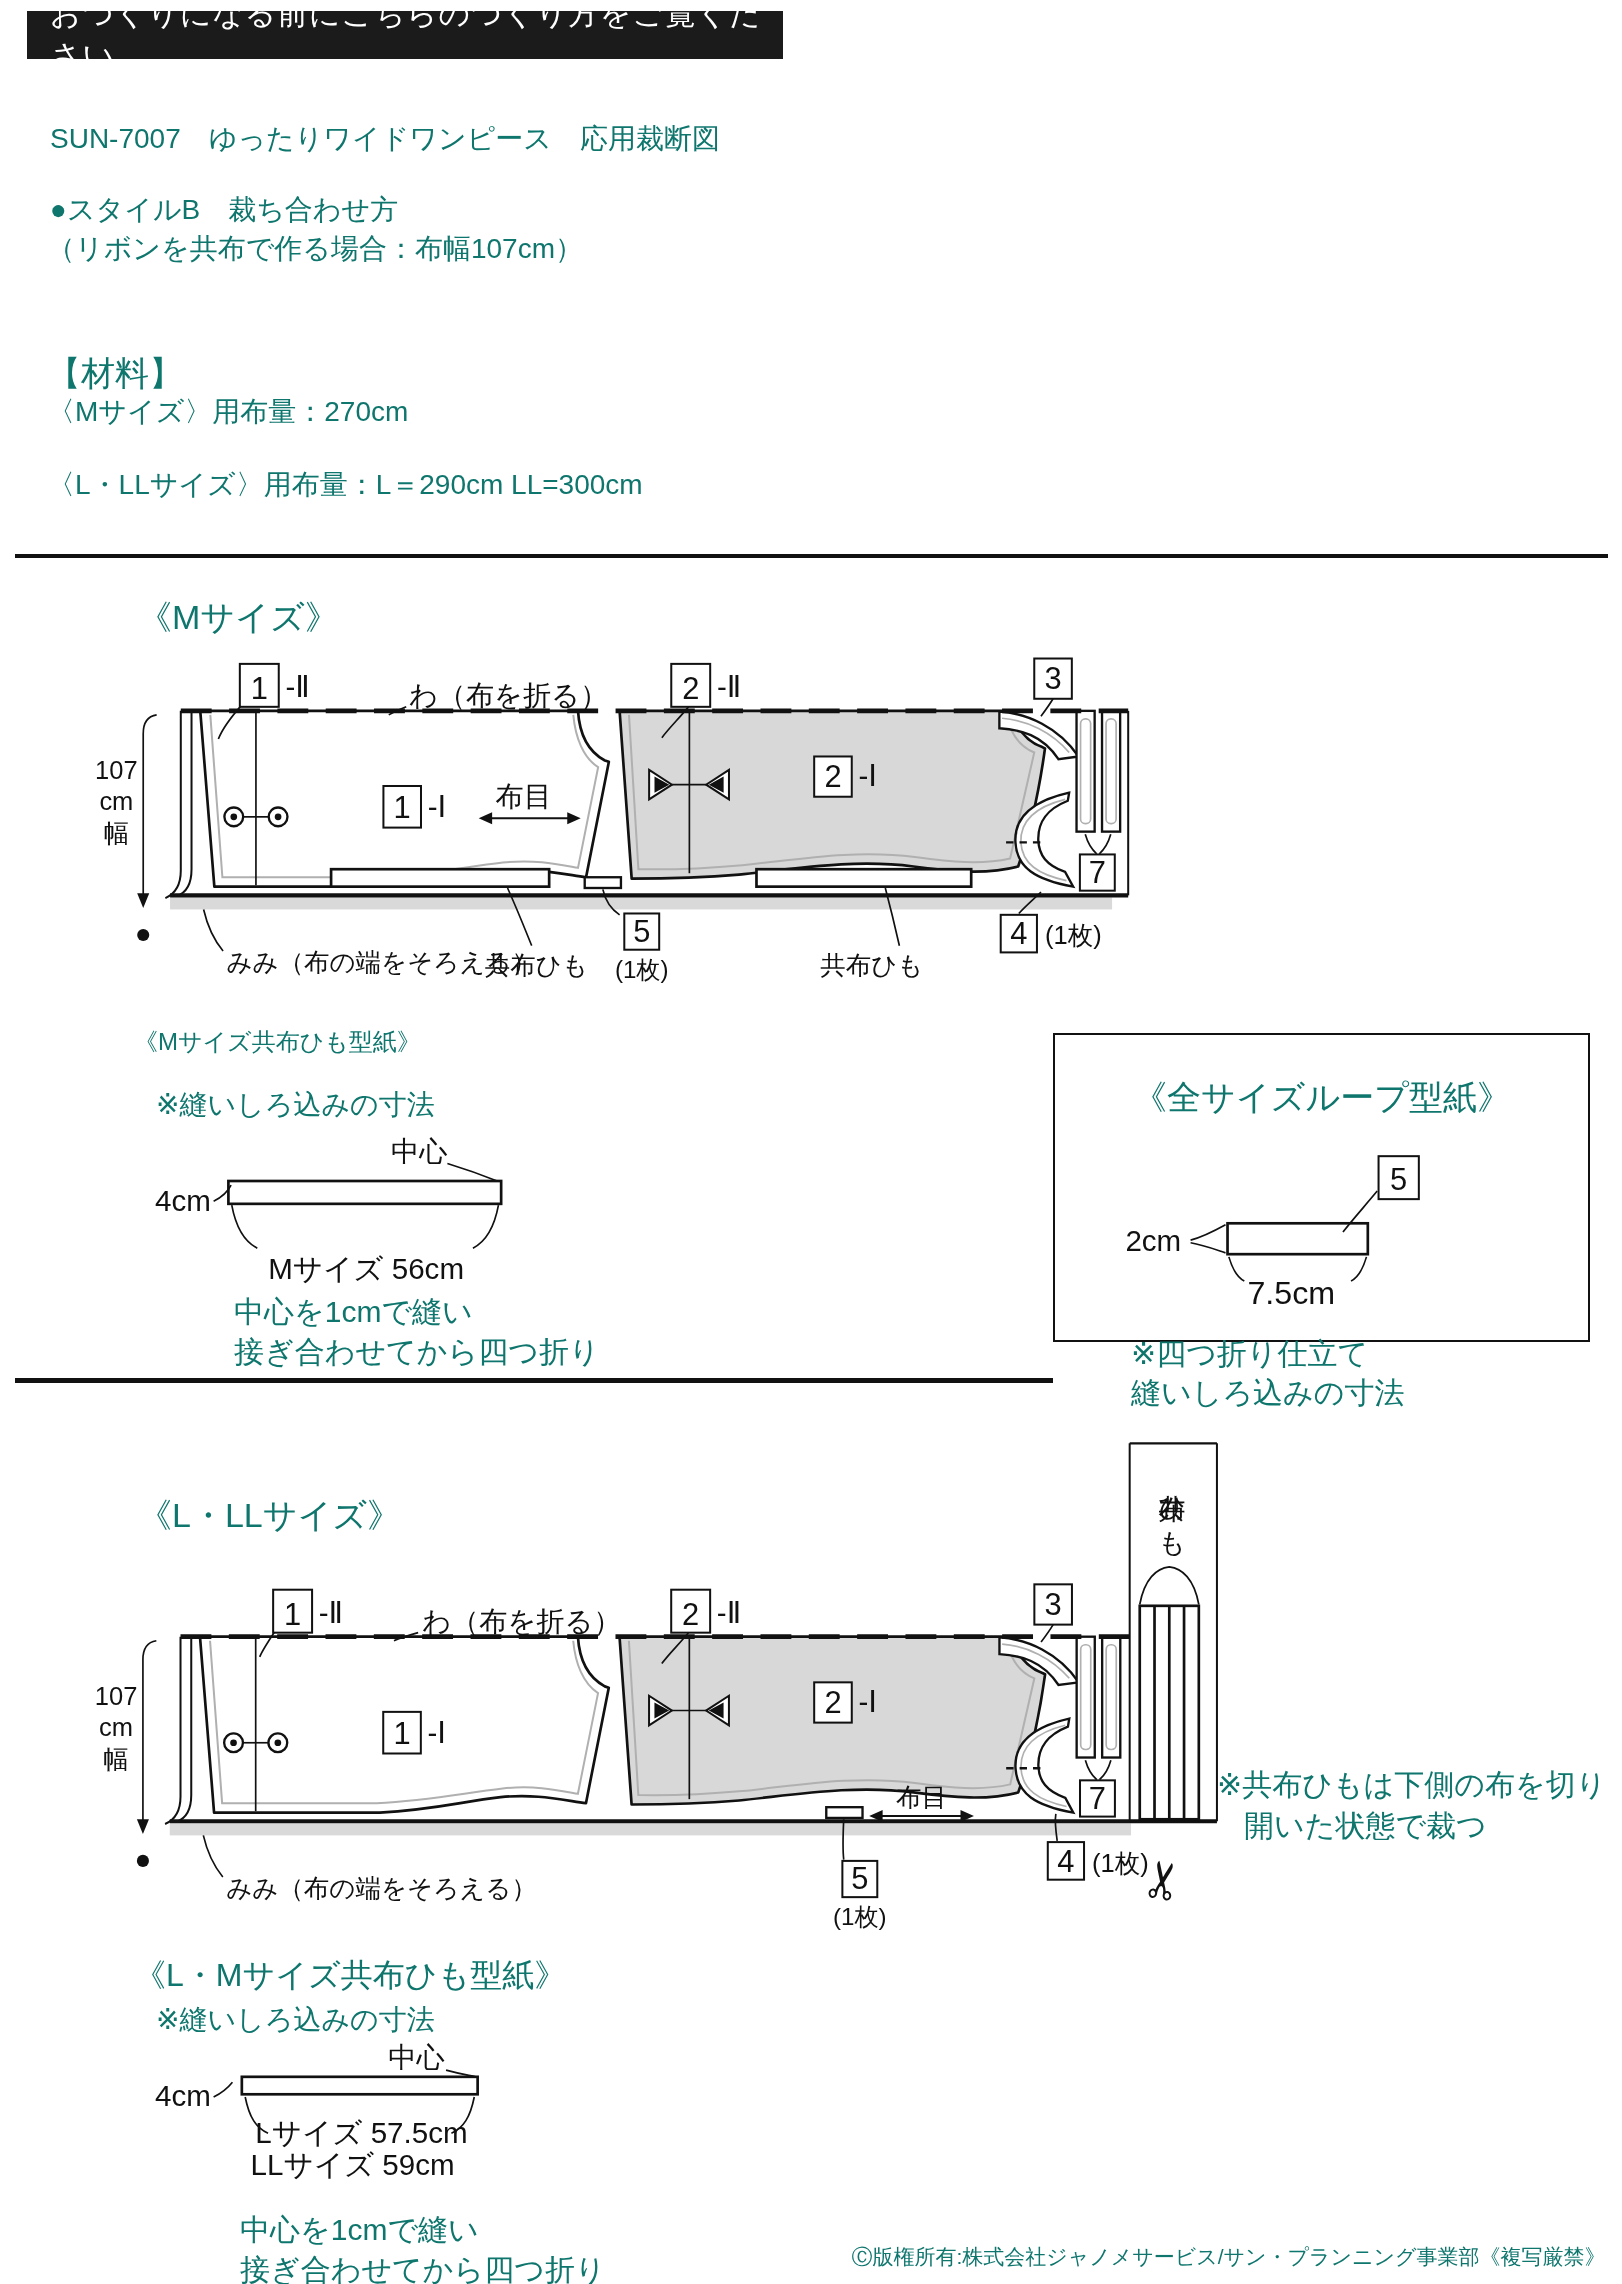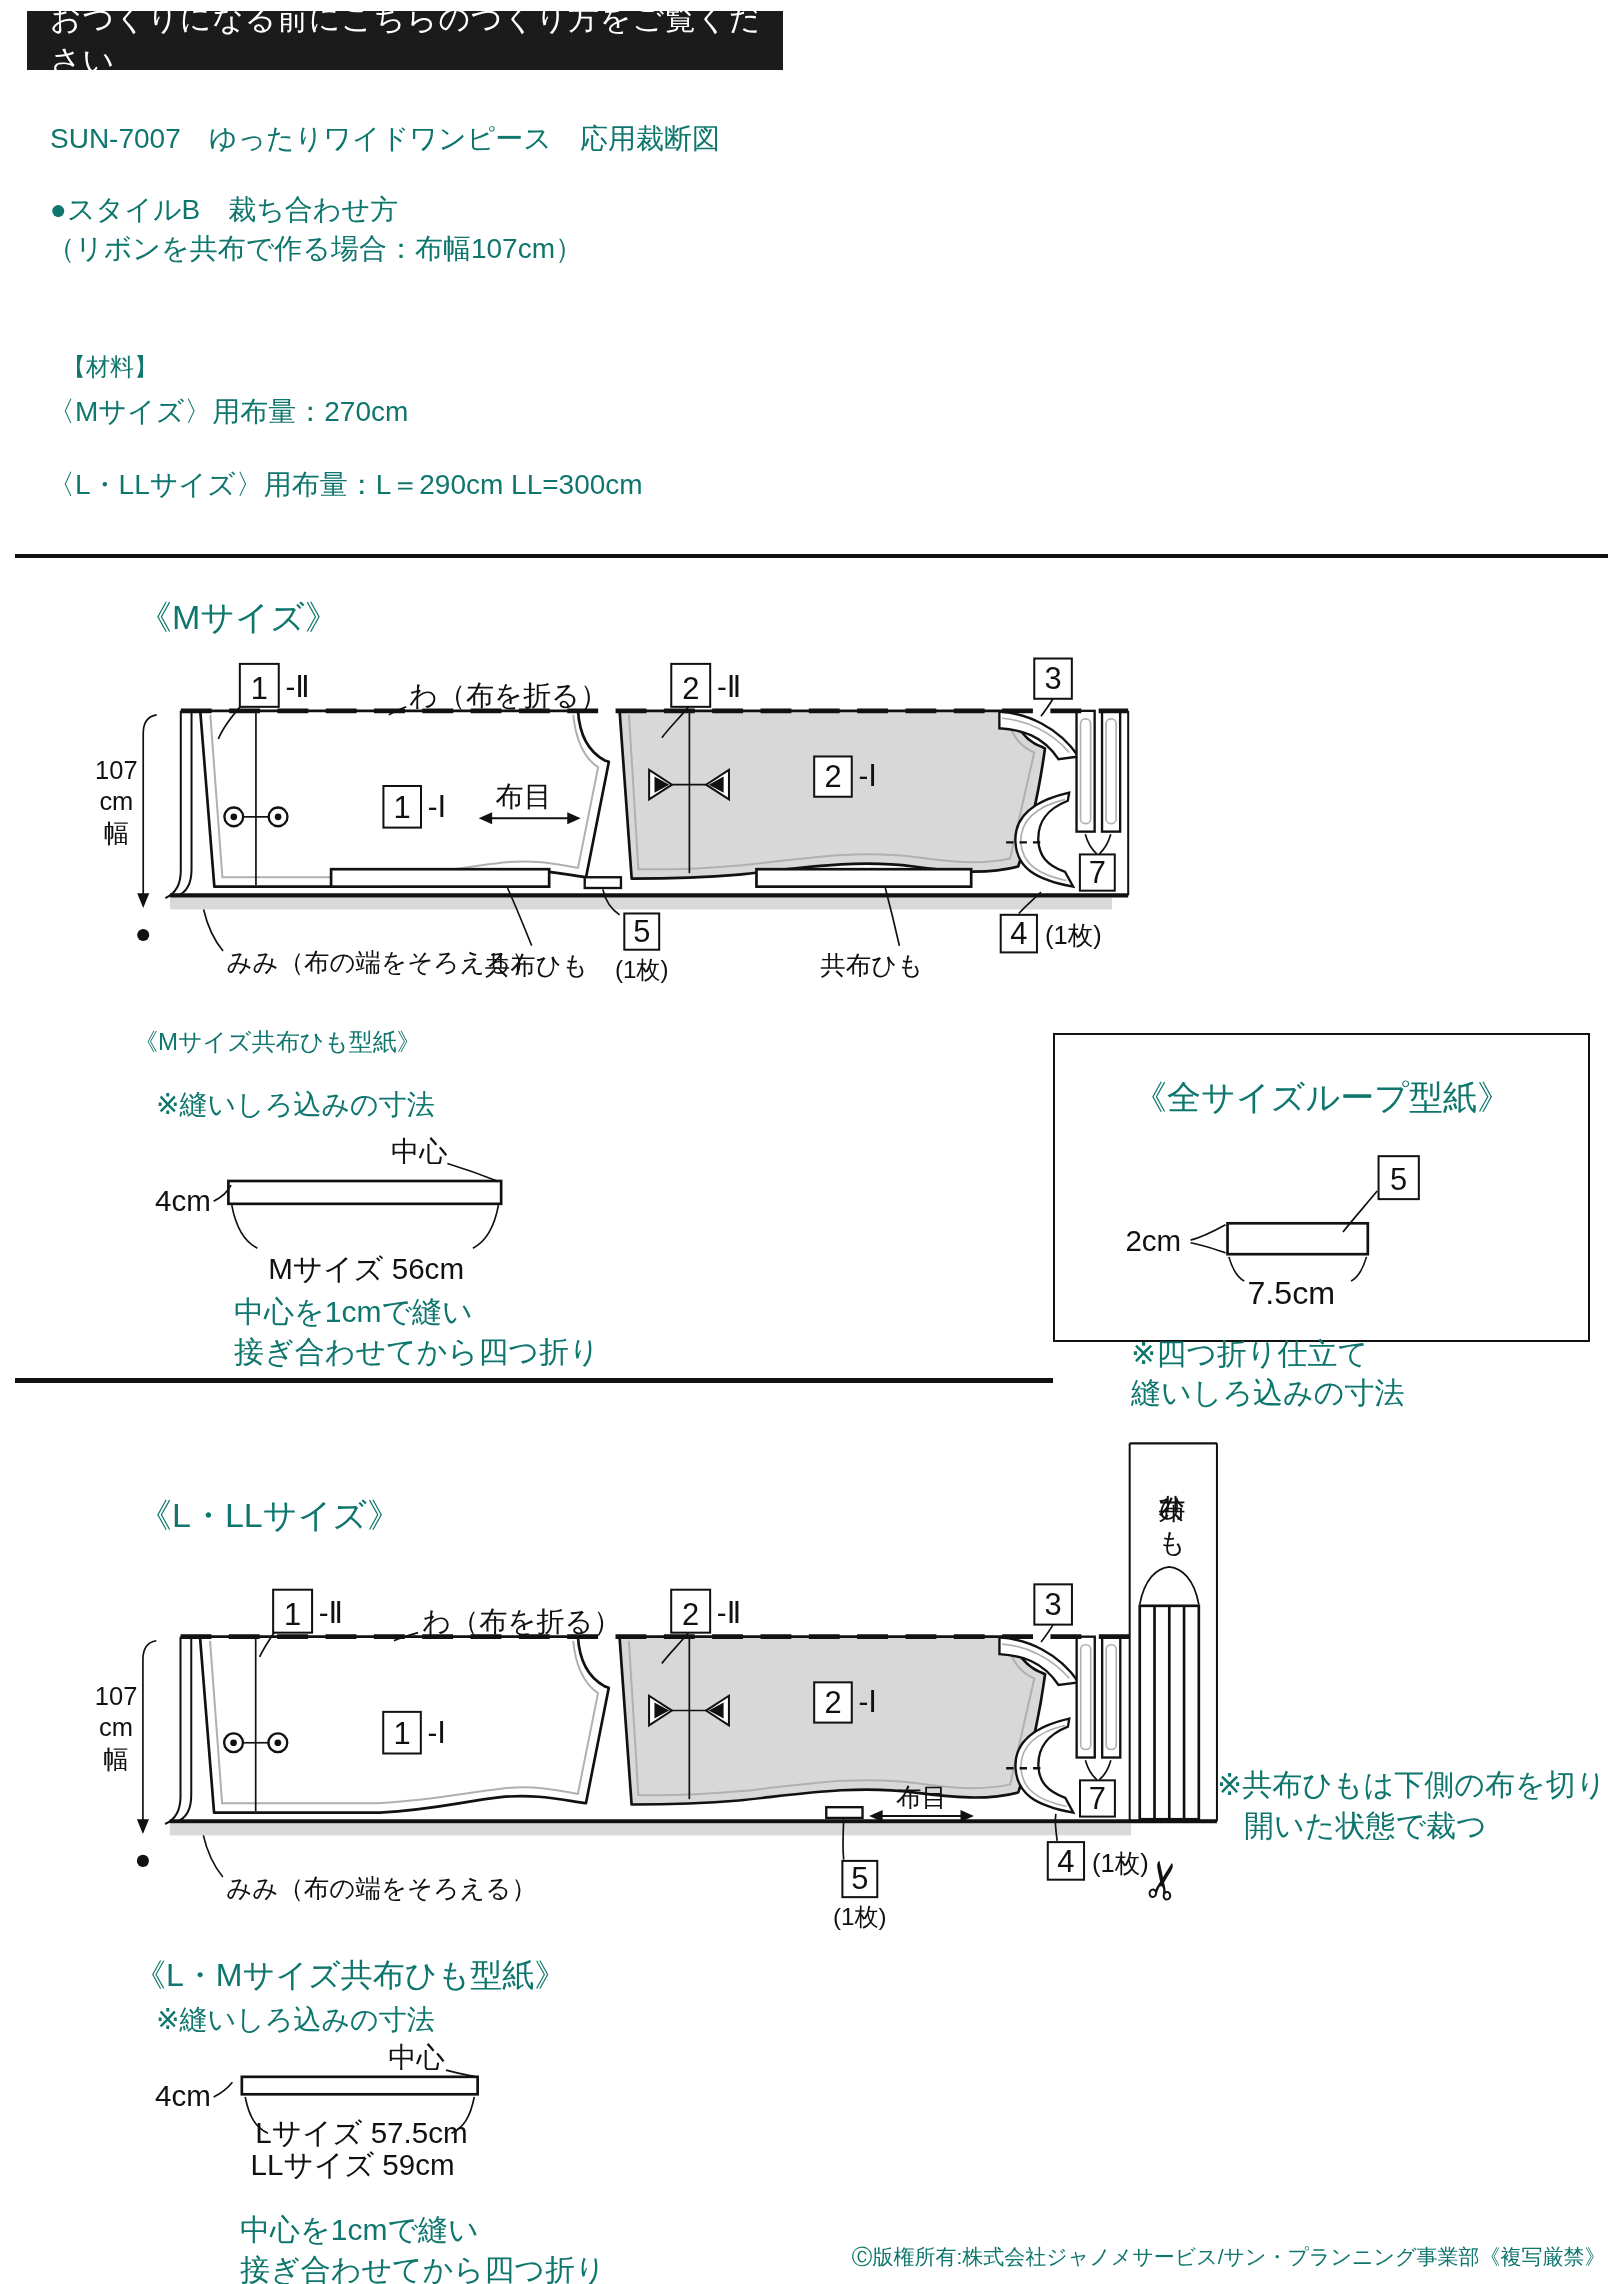--- a/index.html
+++ b/index.html
@@ -1,19 +1,19 @@
 <!DOCTYPE html>
 <html style="font-size:10.7px"><head>
 <meta charset="utf-8">
 <style>
   html,body{margin:0;padding:0;background:#fff;}
   .page{position:relative;width:1623px;height:2284px;background:#fff;overflow:hidden;
         font-family:"Liberation Sans","DejaVu Sans",sans-serif;color:#111;}
   .t{position:absolute;white-space:pre;color:#0f766e;line-height:1.2;}
-  .banner{position:absolute;left:27px;top:10.7px;width:756px;height:59px;background:#1b1b1b;
+  .banner{position:absolute;left:27px;top:10.7px;width:756px;height:48px;background:#1b1b1b;
           display:flex;align-items:center;}
   .banner span{color:#fff;font-size:31px;padding-left:23px;letter-spacing:0.7px;}
   .rule{position:absolute;background:#111;}
   .loopbox{position:absolute;left:1053px;top:1033px;width:537px;height:309px;
            border:2.7px solid #111;box-sizing:border-box;background:#fff;}
   svg{position:absolute;left:0;overflow:visible;}
   svg text{fill:#111;font-family:"Liberation Sans","DejaVu Sans",sans-serif;}
   .vtext{position:absolute;writing-mode:vertical-rl;letter-spacing:2.7px;}
   .scissors{position:absolute;display:inline-block;transform:rotate(-80deg);}
 </style>
@@ -22,21 +22,21 @@
 
 <div class="page">
 
   <div class="banner">
     <span>おつくりになる前にこちらのつくり方をご覧ください</span>
   </div>
 
   <div class="t" style="left:50px;top:122px;font-size:28px;">SUN-7007　ゆったりワイドワンピース　応用裁断図</div>
   <div class="t" style="left:50px;top:193px;font-size:28px;">●スタイルB　裁ち合わせ方</div>
   <div class="t" style="left:47px;top:232px;font-size:28px;">（リボンを共布で作る場合：布幅107cm）</div>
-  <div class="t" style="left:47px;top:353px;font-size:24px;margin-left:15px;">【材料】</div>
+  <div class="t" style="left:47px;top:353px;font-size:34px;">【材料】</div>
   <div class="t" style="left:47px;top:395px;font-size:28px;">〈Mサイズ〉用布量：270cm</div>
   <div class="t" style="left:47px;top:468px;font-size:28px;">〈L・LLサイズ〉用布量：L＝290cm LL=300cm</div>
 
   <div class="rule" style="left:15px;top:554px;width:1593px;height:4px;"></div>
 
   <div class="t" style="left:138px;top:597px;font-size:34px;">《Mサイズ》</div>
 
   <svg style="top:578px;" width="1623" height="416" viewBox="0 860 2416 620">
     <rect x="252" y="1336" width="1404" height="18" fill="#d9d9d9"></rect>
     <path d="M268,1058 L268,1296 C268,1320 259,1331 245,1337" fill="none" stroke="#111" stroke-width="3"></path>

